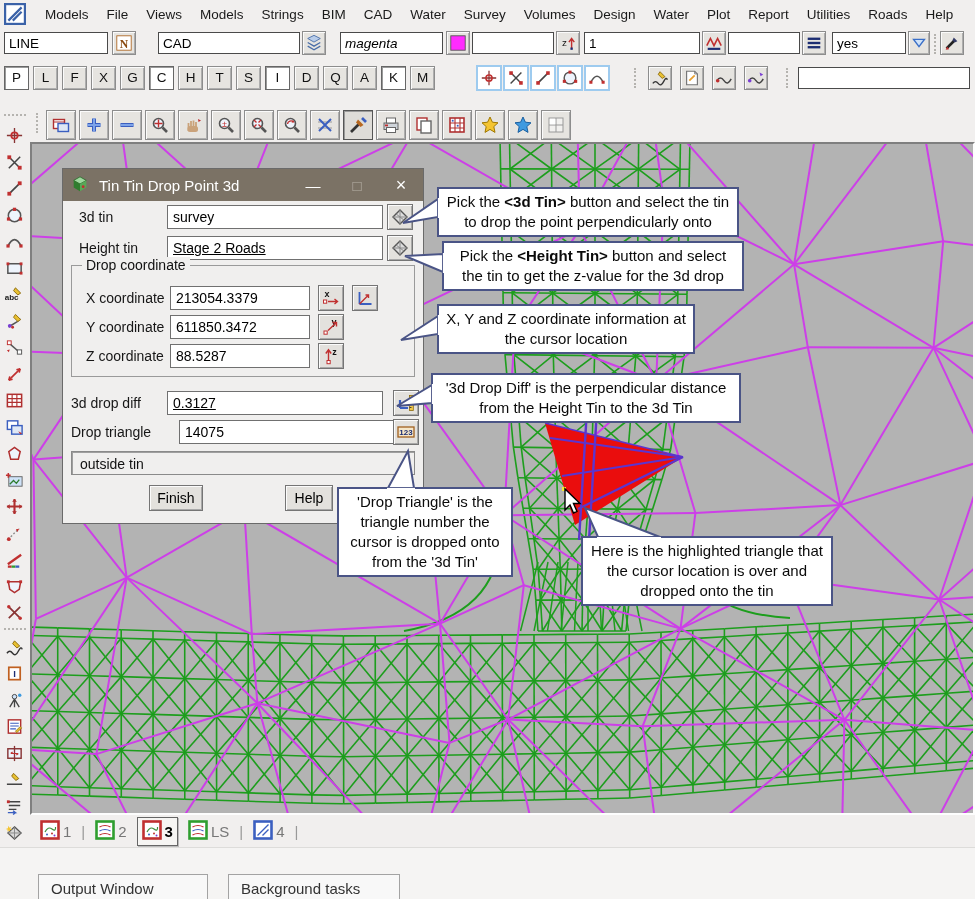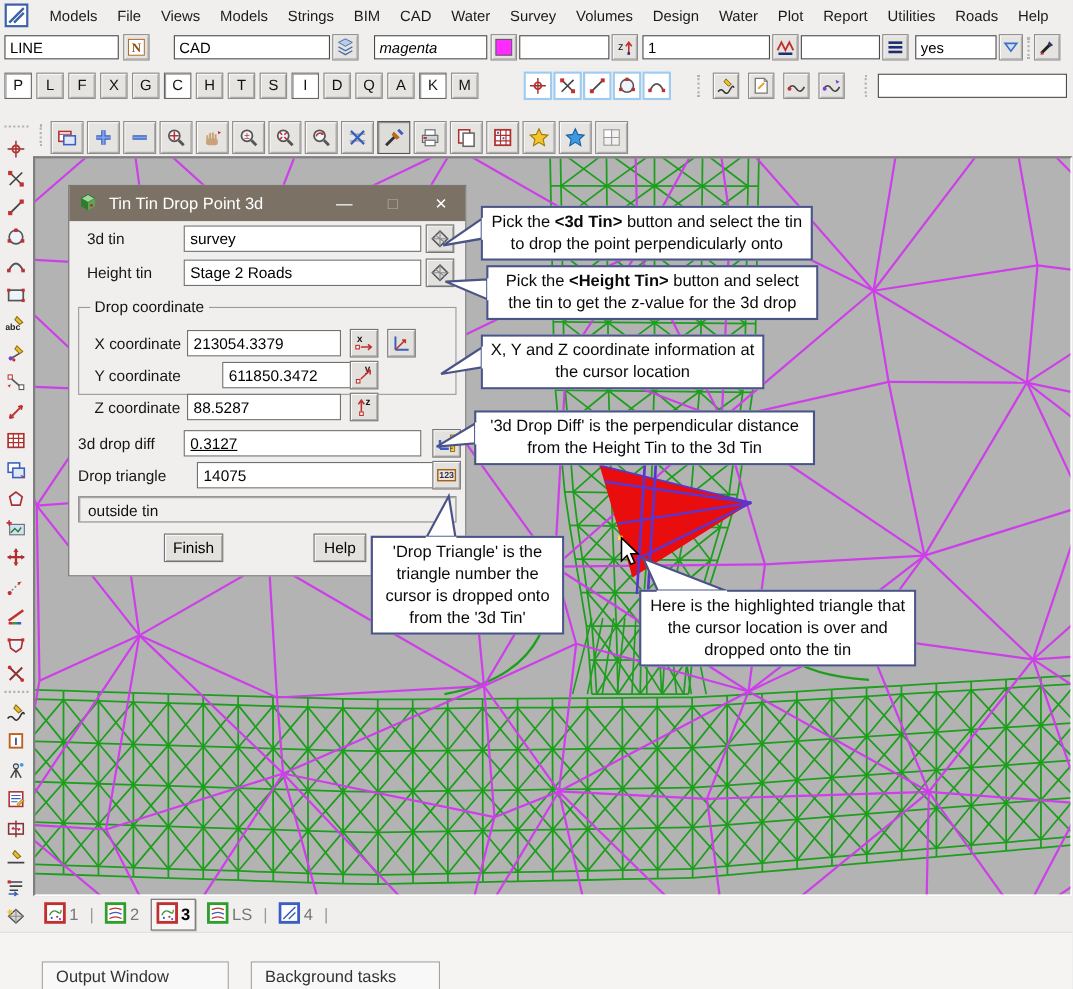--- a/index.html
+++ b/index.html
@@ -40,21 +40,21 @@
   #dialog{position:absolute;left:62px;top:168px;width:360px;height:354px;background:#f0efee;
           border:1px solid #6a6a6a;z-index:20;}
   #dlg-title{position:absolute;left:0;top:0;width:100%;height:32px;display:flex;align-items:center;}
   #dlg-title .ttext{color:#fff;font-size:15px;margin-left:8px;flex:1;}
   .dlg-sysbtn{width:44px;text-align:center;color:#fff;font-size:15px;cursor:default;}
   .dlg-label{position:absolute;font-size:14px;color:#161616;}
   .dlg-input{position:absolute;height:24px;border:1px solid #707070;background:#fff;font-family:"Liberation Sans",sans-serif;
              font-size:14px;padding:0 5px;box-sizing:border-box;}
   .dlg-btn{position:absolute;width:26px;height:26px;background:#e3e1dd;border:1px solid #757575;
            box-shadow:inset 1px 1px 0 #fbfbfb,inset -1px -1px 0 #a8a8a8;display:flex;align-items:center;justify-content:center;box-sizing:border-box;}
-  #grp{position:absolute;left:8px;top:110px;width:344px;height:80px;border:1px solid #9a9a9a;box-sizing:border-box;}
+  #grp{position:absolute;left:8px;top:96px;width:344px;height:112px;border:1px solid #9a9a9a;box-sizing:border-box;}
   #grp-legend{position:absolute;left:10px;top:-9px;background:#f0efee;padding:0 4px;font-size:14px;}
   .push{position:absolute;height:26px;background:#e3e1dd;border:1px solid #757575;
         box-shadow:inset 1px 1px 0 #fbfbfb,inset -1px -1px 0 #a8a8a8;font-family:"Liberation Sans",sans-serif;
         font-size:14px;box-sizing:border-box;}
   #status-field{position:absolute;left:8px;top:282px;width:344px;height:24px;border:1px solid #8a8a8a;
         box-shadow:inset 1px 1px 0 #9f9f9f;line-height:24px;padding-left:8px;font-size:14px;box-sizing:border-box;}
   
   .callout{position:absolute;background:#fff;border:2px solid #4a5486;z-index:25;text-align:center;
            font-size:15px;line-height:20px;padding:3px 6px;box-sizing:border-box;color:#0a0a0a;}
   #overlay{position:absolute;left:0;top:0;z-index:30;pointer-events:none;}
@@ -1465,21 +1465,21 @@
     </div>
     <span class="dlg-label" style="left:16px;top:40px;">3d tin</span>
     <input class="dlg-input" style="left: 104px; top: 36px; width: 216px;" value="survey">
     <div class="dlg-btn" style="left:324px;top:35px;">
         <svg width="20" height="20" viewBox="0 0 20 20" xmlns="http://www.w3.org/2000/svg">
           <polygon points="10,3 17,10 10,17 3,10" fill="#dcdcdc" stroke="#555" stroke-width="1.4"></polygon>
           <path d="M3 10 H17 M10 3 V17 M5.5 6.5 L14.5 13.5" stroke="#8a8a8a" stroke-width="1"></path>
         </svg>
       </div>
     <span class="dlg-label" style="left:16px;top:71px;">Height tin</span>
-    <input class="dlg-input" style="left: 104px; top: 67px; width: 216px;" value="Stage 2 Roads">
+    <input class="dlg-input" style="left: 104px; top: 67px; width: 216px; text-decoration: underline;" value="Stage 2 Roads">
     <div class="dlg-btn" style="left:324px;top:66px;">
         <svg width="20" height="20" viewBox="0 0 20 20" xmlns="http://www.w3.org/2000/svg">
           <polygon points="10,3 17,10 10,17 3,10" fill="#dcdcdc" stroke="#555" stroke-width="1.4"></polygon>
           <path d="M3 10 H17 M10 3 V17 M5.5 6.5 L14.5 13.5" stroke="#8a8a8a" stroke-width="1"></path>
         </svg>
       </div>
 
     <div id="grp">
       <span id="grp-legend">Drop coordinate</span>
       <span class="dlg-label" style="left:14px;top:24px;">X coordinate</span>
@@ -1491,21 +1491,21 @@
             <path d="M7 13.5 H16 M13.5 11 L16.5 13.5 L13.5 16" stroke="#c03030" stroke-width="1.4" fill="none"></path>
           </svg>
         </div>
       <div class="dlg-btn" style="left:280px;top:19px;">
           <svg width="20" height="20" viewBox="0 0 20 20" xmlns="http://www.w3.org/2000/svg">
             <path d="M4.5 16 H16.5 M4.5 16 V4" stroke="#3b5fc0" stroke-width="1.8"></path>
             <path d="M4.5 16 L13.5 7 M10.5 7 h3 v3" stroke="#c03030" stroke-width="1.4" fill="none"></path>
           </svg>
         </div>
       <span class="dlg-label" style="left:14px;top:53px;">Y coordinate</span>
-      <input class="dlg-input" style="left: 98px; top: 49px; width: 140px; margin-left: 32px;" value="611850.3472">
+      <input class="dlg-input" style="left: 98px; top: 49px; width: 140px;" value="611850.3472">
       <div class="dlg-btn" style="left:246px;top:48px;">
           <svg width="20" height="20" viewBox="0 0 20 20" xmlns="http://www.w3.org/2000/svg">
             <text x="13" y="7.5" font-size="9" font-weight="bold" fill="#111" text-anchor="middle">y</text>
             <rect x="3" y="14" width="3.2" height="3.2" fill="#fff" stroke="#c03030"></rect>
             <path d="M7 13.5 L15 6 M11.5 5.5 L15.5 5.5 L15.5 9.5" stroke="#c03030" stroke-width="1.4" fill="none"></path>
           </svg>
         </div>
       <span class="dlg-label" style="left:14px;top:82px;">Z coordinate</span>
       <input class="dlg-input" style="left: 98px; top: 78px; width: 140px;" value="88.5287">
       <div class="dlg-btn" style="left:246px;top:77px;">

